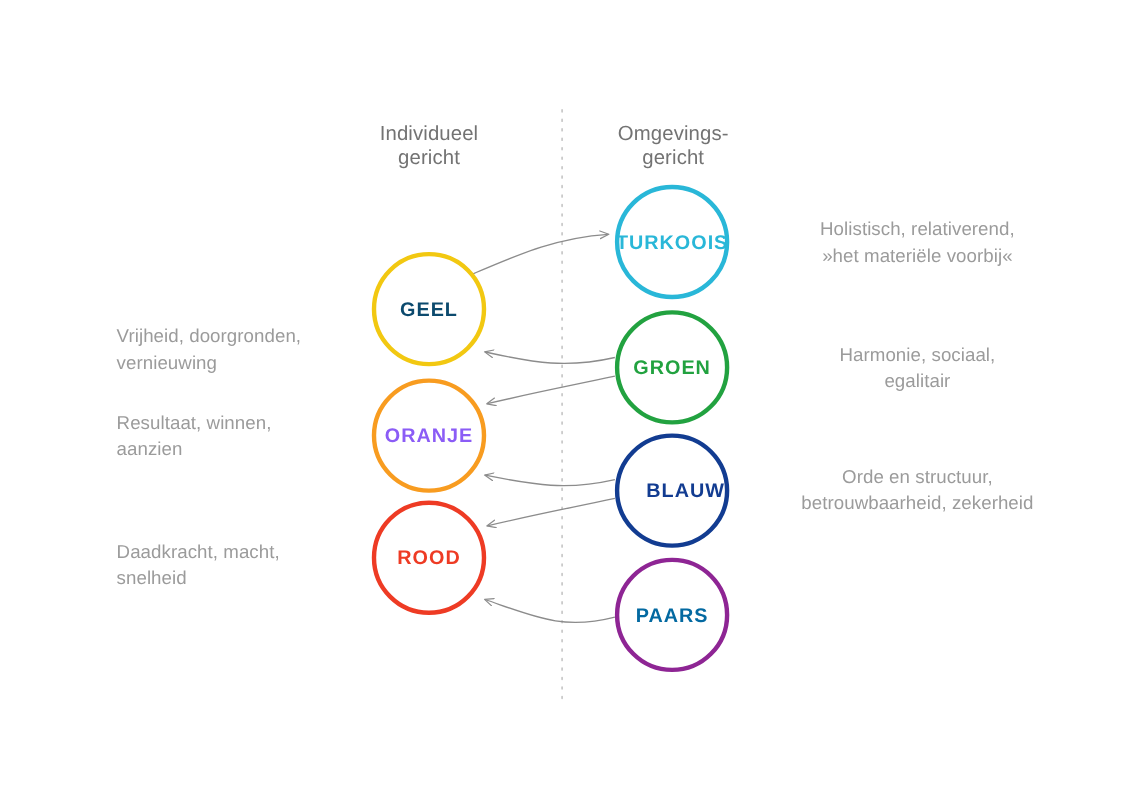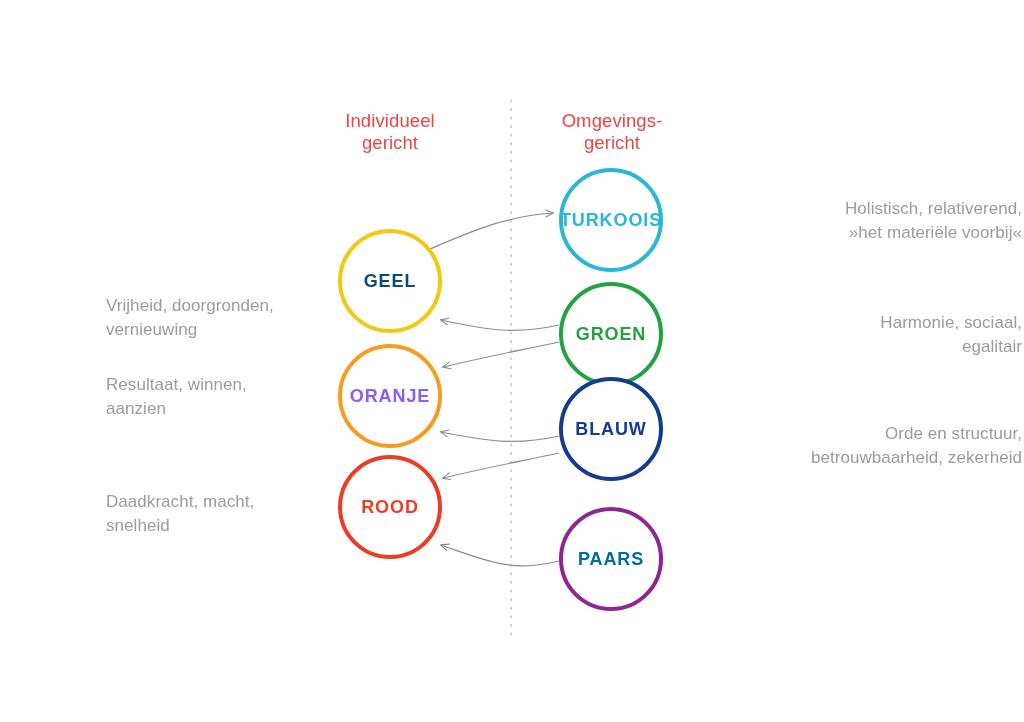--- a/index.html
+++ b/index.html
@@ -24,21 +24,21 @@
   .canvas-svg {
     position: absolute;
     left: 0; top: 0;
     width: 1024px;
     height: 722px;
   }
   
   .col-head {
     position: absolute;
     text-align: center;
-    color: #ef4444;
+    color: #737373;
     font-size: 18.5px;
     line-height: 22px;
     font-weight: 400;
     letter-spacing: 0.1px;
     white-space: pre-line;
   }
   #head-left  { left: 290px; top: 110px; width: 200px; }
   #head-right { left: 512px; top: 110px; width: 200px; }
 
   
@@ -68,21 +68,21 @@
   .desc {
     position: absolute;
     color: #9b9b9b;
     font-size: 17px;
     line-height: 24px;
     font-weight: 400;
     letter-spacing: 0.05px;
     white-space: pre-line;
   }
   .desc-left  { left: 106px; width: 215px; text-align: left; }
-  .desc-right { left: 732px; width: 290px; text-align: right; }
+  .desc-right { left: 689px; width: 290px; text-align: center; }
 </style>
 </head>
 <body>
 
 <div id="stage">
 
   <svg class="canvas-svg" viewBox="0 0 1024 722">
     <defs>
       <marker id="ah" markerWidth="10" markerHeight="10" refX="8" refY="4" orient="auto" markerUnits="userSpaceOnUse">
         <path d="M 0.5,0.5 L 8.5,4 L 0.5,7.5" fill="none" stroke="#8c8c8c" stroke-width="1.1" stroke-linecap="round" stroke-linejoin="round"></path>
@@ -118,21 +118,21 @@
   <div class="node" id="node-rood" style="left: 338px; top: 455px; border-color: rgb(238, 59, 36);">
     <span class="node-label" style="color: rgb(238, 59, 36);">ROOD</span>
   </div>
 
   <div class="node" id="node-turkoois" style="left: 559px; top: 168px; border-color: rgb(41, 183, 216);">
     <span class="node-label" style="color: rgb(41, 183, 216);">TURKOOIS</span>
   </div>
   <div class="node" id="node-groen" style="left: 559px; top: 282px; border-color: rgb(34, 162, 64);">
     <span class="node-label" style="color: rgb(34, 162, 64);">GROEN</span>
   </div>
-  <div class="node" id="node-blauw" style="left: 559px; top: 377px; border-color: rgb(18, 60, 145);">
+  <div class="node" id="node-blauw" style="left: 559px; top: 394px; border-color: rgb(18, 60, 145); justify-content: flex-end;">
     <span class="node-label" style="color: rgb(18, 60, 145);">BLAUW</span>
   </div>
   <div class="node" id="node-paars" style="left: 559px; top: 507px; border-color: rgb(142, 37, 148);">
     <span class="node-label" style="color: #0369a1;">PAARS</span>
   </div>
 
   <div class="desc desc-left" id="desc-geel" style="top: 258px; margin-top: 36px;">Vrijheid, doorgronden,
 vernieuwing</div>
   <div class="desc desc-left" id="desc-oranje" style="top: 373px;">Resultaat, winnen,
 aanzien</div>

